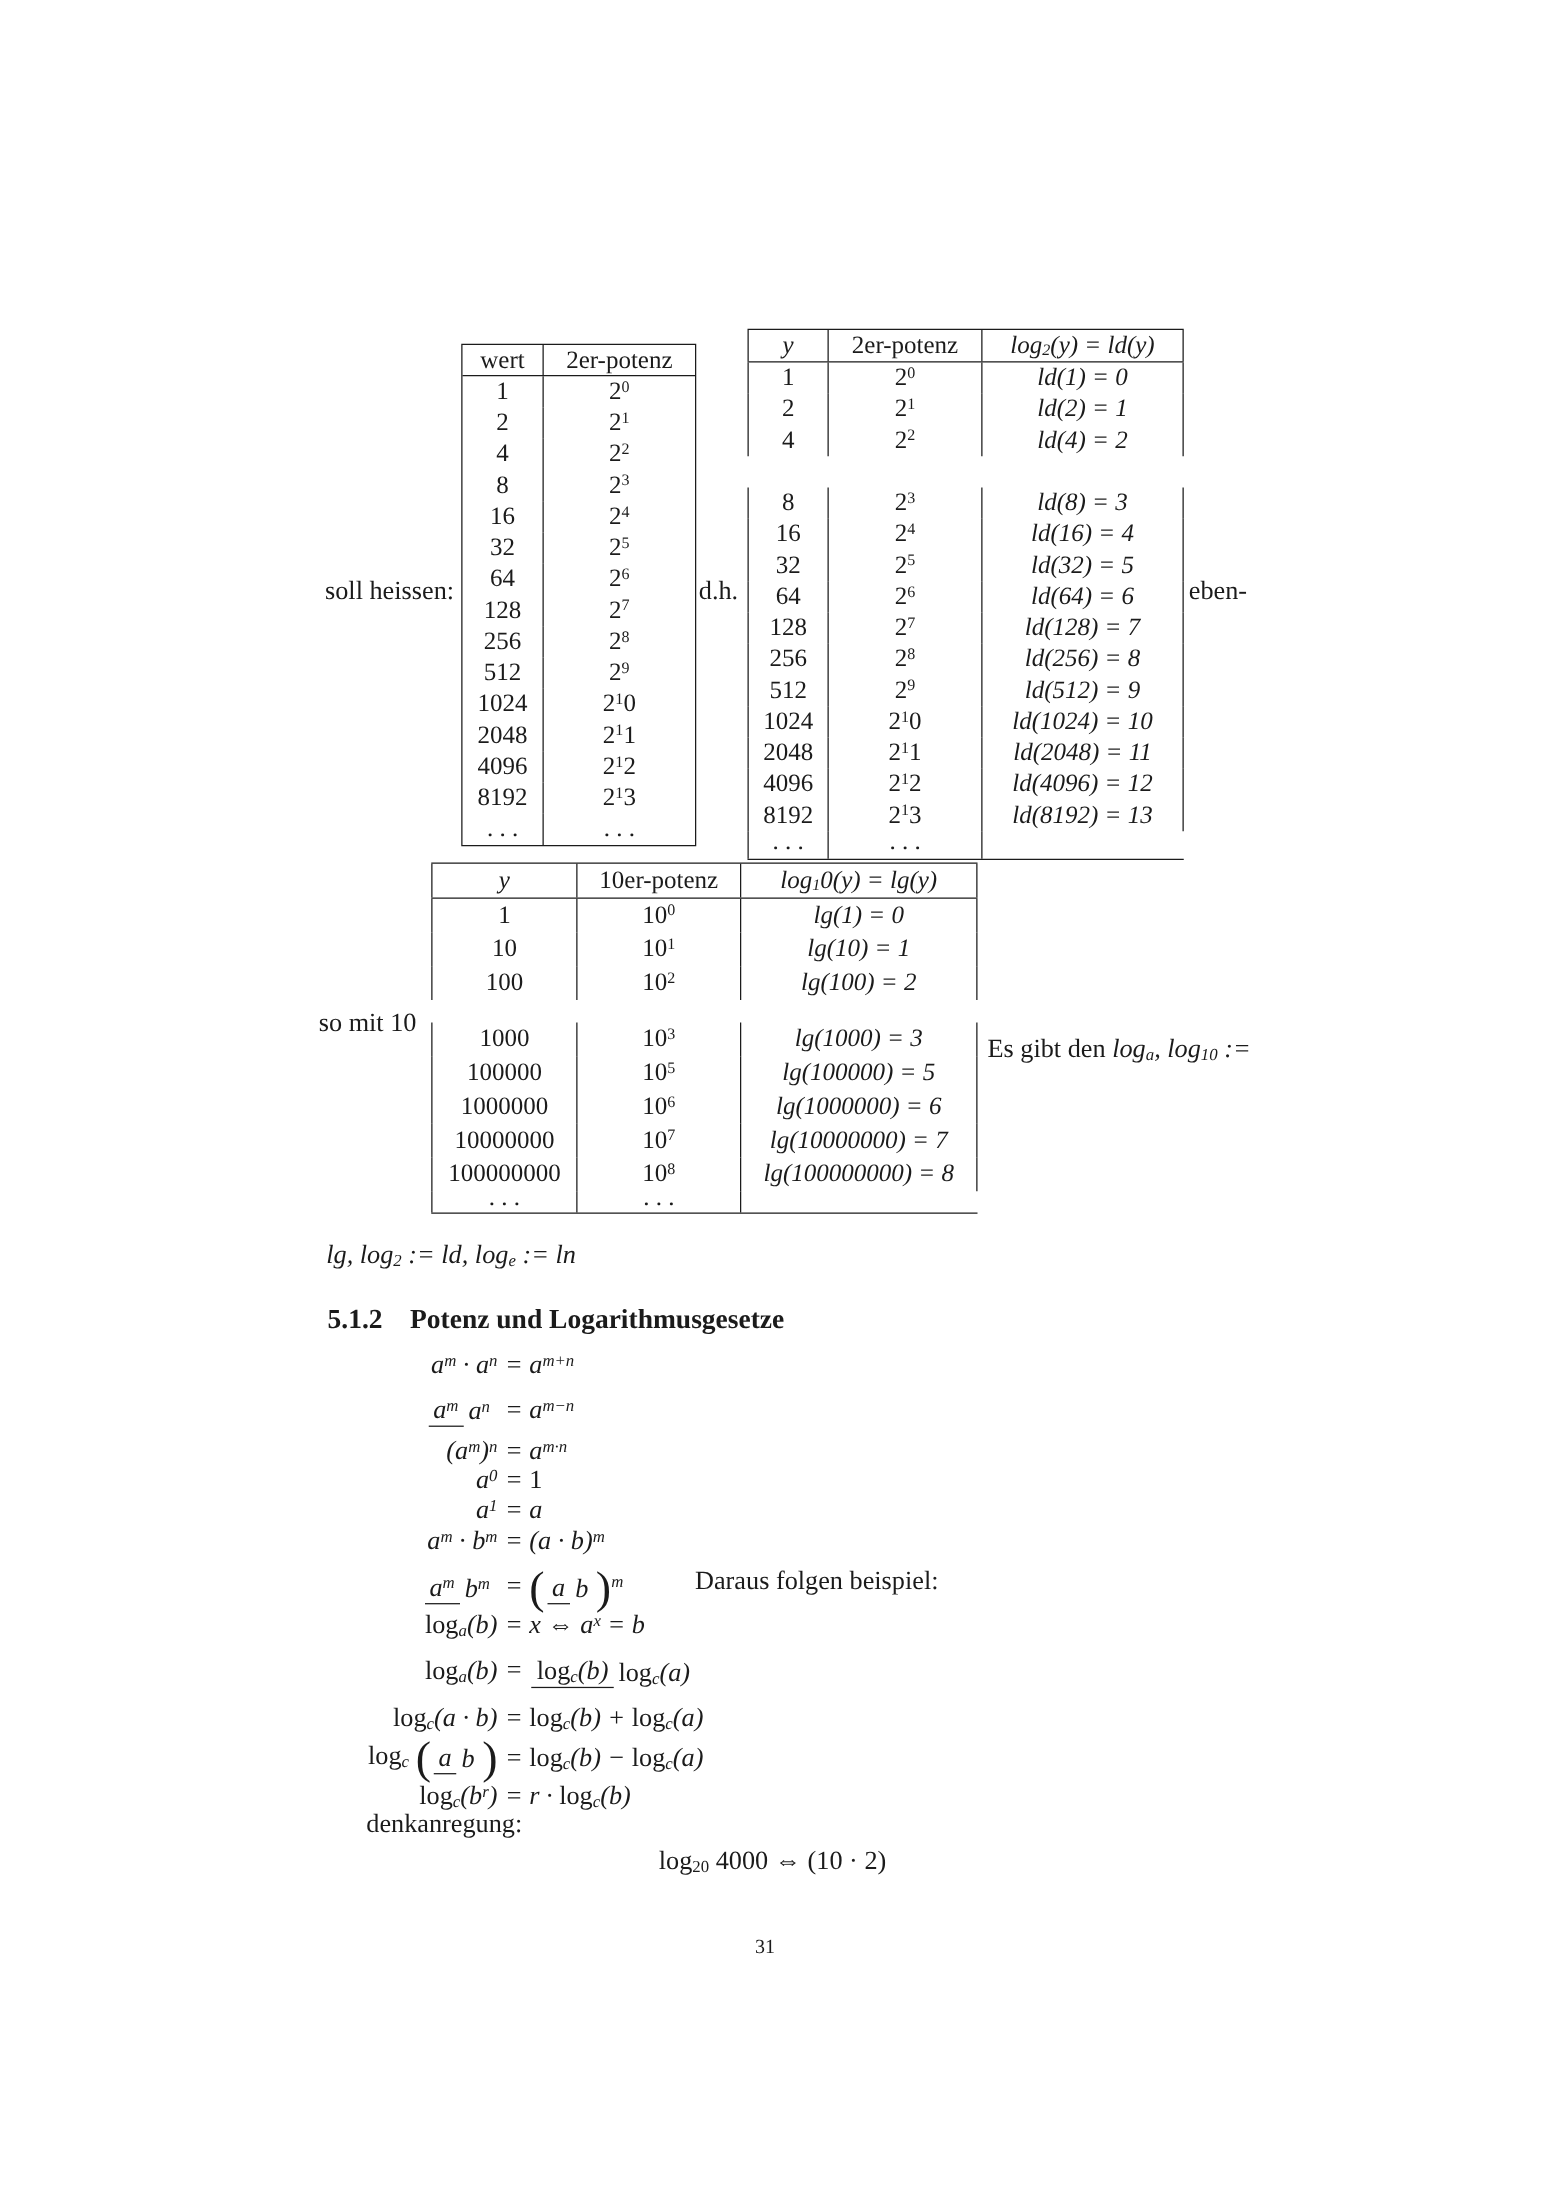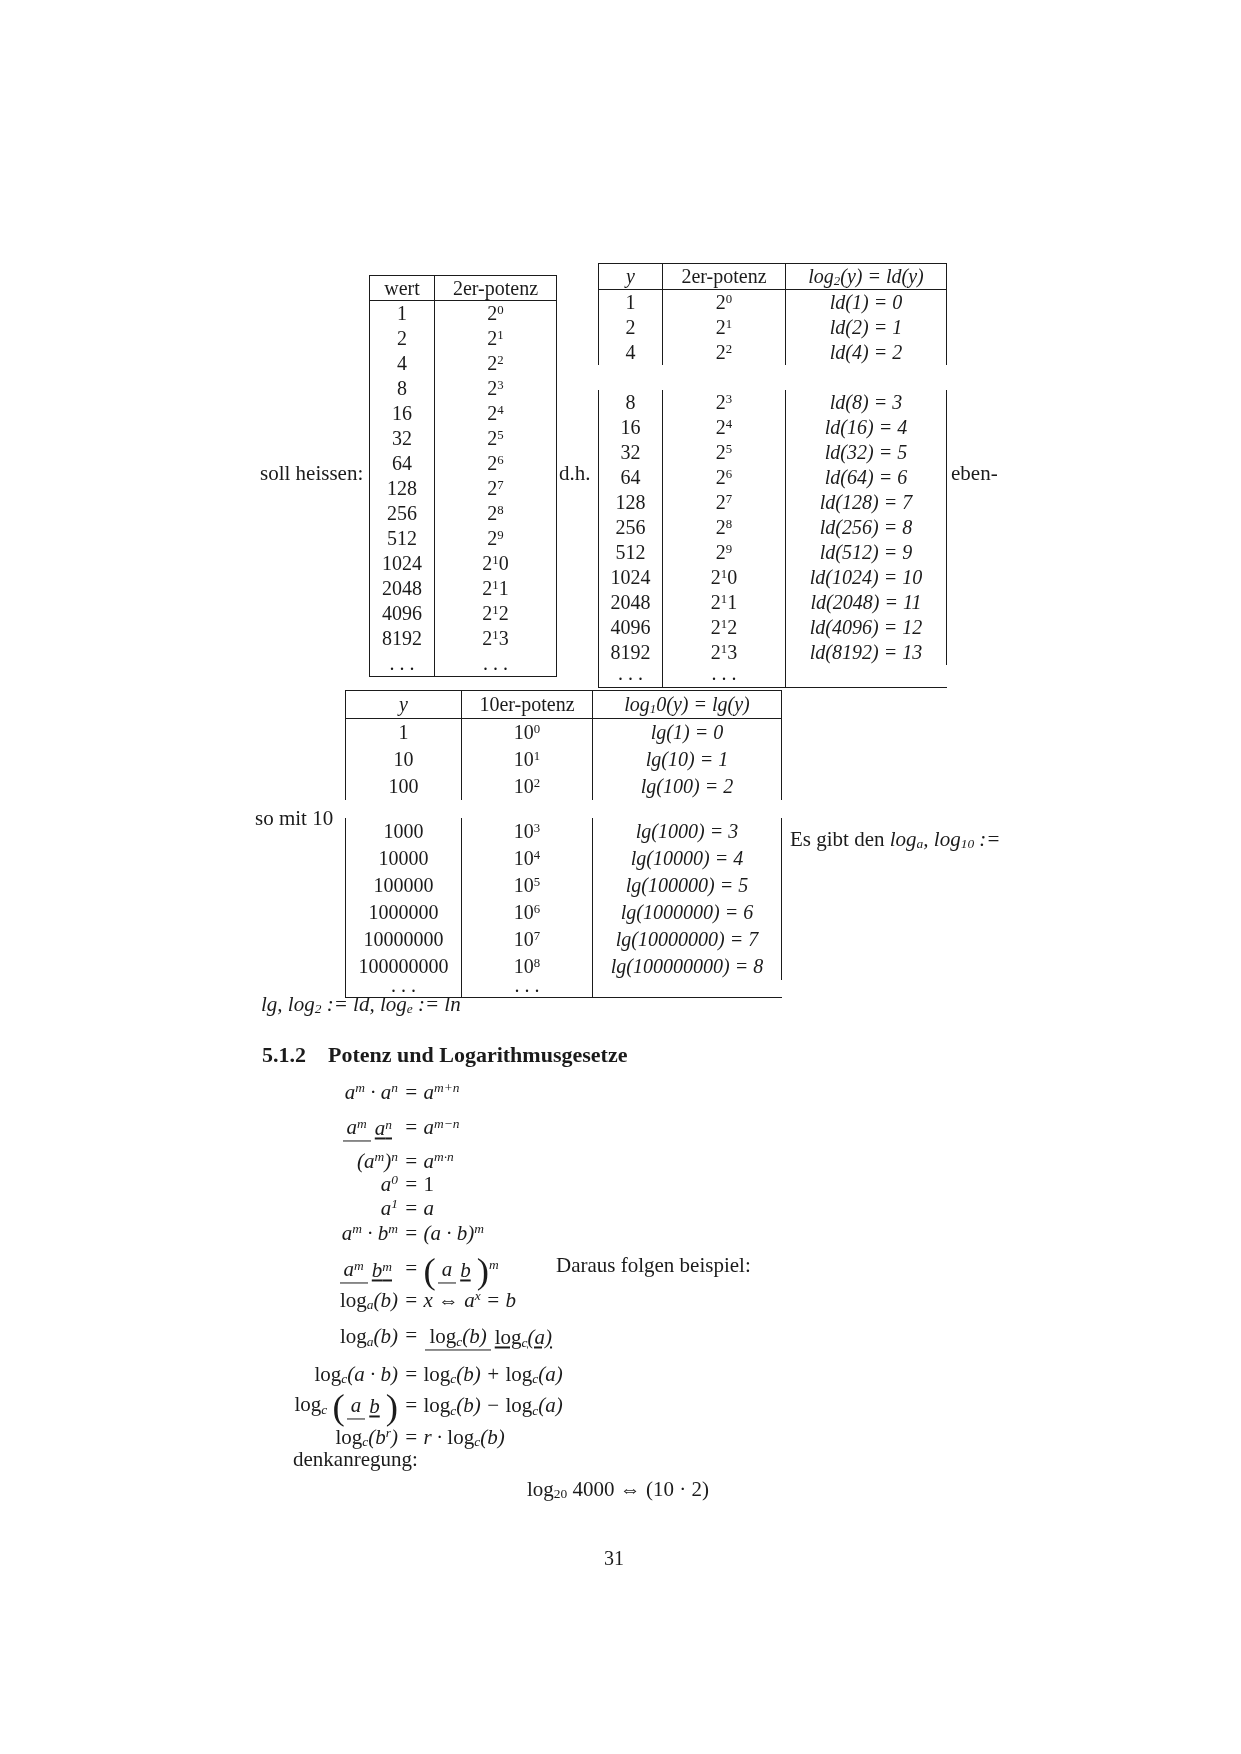--- a/index.html
+++ b/index.html
@@ -65,29 +65,29 @@
   #heading .secnum{margin-right:22px;}
 
   
   .fline{position:absolute;left:230px;transform:translateY(-50%);
          display:flex;align-items:center;font-style:italic;font-size:21px;white-space:nowrap;}
   .fline .lhs{display:inline-block;width:168px;text-align:right;}
   .fline .rhs{display:inline-block;margin-left:6px;text-align:left;}
   .frac{display:inline-flex;flex-direction:row;align-items:center;
         vertical-align:middle;margin:0 2px;line-height:1.18;text-align:center;}
   .fnum{display:block;border-bottom:1.3px solid #1b1b1b;padding:0 4px;}
-  .fden{display:block;padding:0 4px;text-decoration:underline;}
+  .fden{display:block;padding:0 4px;}
   .bigp{font-style:normal;font-size:175%;line-height:0;vertical-align:middle;}
   .fl0{top:1092px;} .fl1{top:1128px;} .fl2{top:1161px;} .fl3{top:1184px;}
   .fl4{top:1208px;} .fl5{top:1233px;} .fl6{top:1270px;} .fl7{top:1300px;}
   .fl8{top:1337px;} .fl9{top:1374px;} .fl10{top:1406px;} .fl11{top:1437px;}
   #denk{left:293px;top:1459px;}
   #daraus{left:556px;top:1265px;}
   #finaleq{left:527px;top:1489px;}
-  #pagenum{left:604px;top:1558px;font-size:20px;}
+  #pagenum{left:604px;top:1558px;font-size:16px;}
 </style>
 </head>
 <body>
 
 <div class="abs" style="inset:0">
 
   <span class="txt" id="soll">soll heissen:</span>
   <div class="tbl" id="t1">
       <div class="t-row hdr">
         <span class="c c0">wert</span>
@@ -269,25 +269,20 @@
           <span class="c c0">100</span>
           <span class="c c1">10<sup>2</sup></span>
           <span class="c c2">lg(100) = 2</span>
         </div>
       </div>
       <div class="t-sec sec-bottom">
         <div class="t-row">
           <span class="c c0">1000</span>
           <span class="c c1">10<sup>3</sup></span>
           <span class="c c2">lg(1000) = 3</span>
-        </div>
-        <div class="t-row">
-          <span class="c c0">10000</span>
-          <span class="c c1">10<sup>4</sup></span>
-          <span class="c c2">lg(10000) = 4</span>
         </div>
         <div class="t-row">
           <span class="c c0">100000</span>
           <span class="c c1">10<sup>5</sup></span>
           <span class="c c2">lg(100000) = 5</span>
         </div>
         <div class="t-row">
           <span class="c c0">1000000</span>
           <span class="c c1">10<sup>6</sup></span>
           <span class="c c2">lg(1000000) = 6</span>

